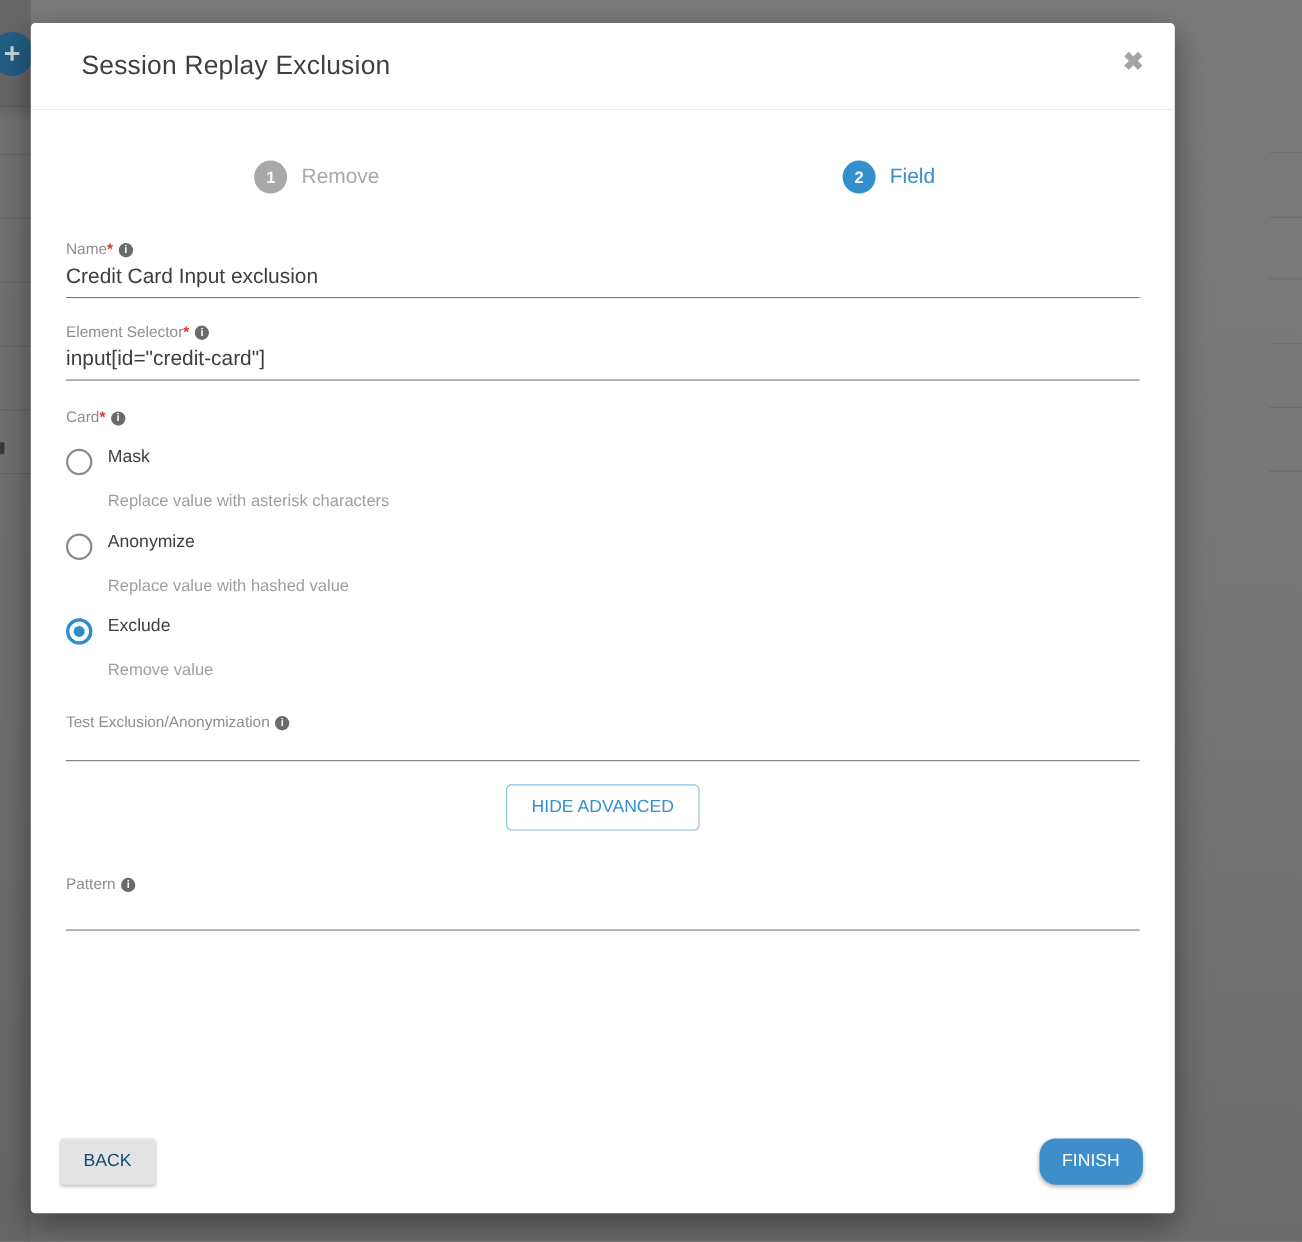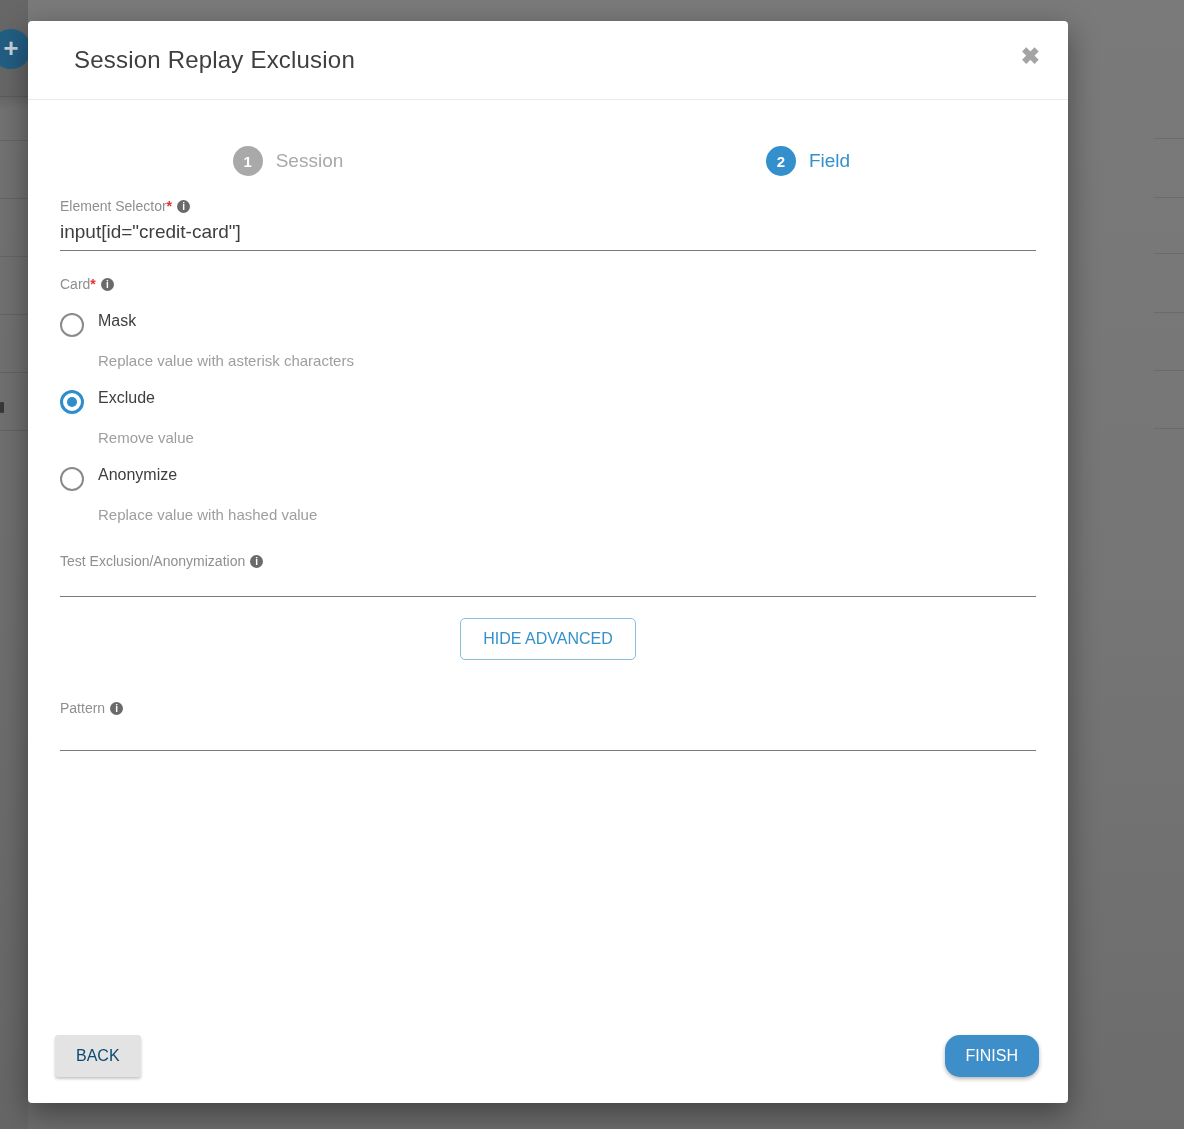--- a/index.html
+++ b/index.html
@@ -140,62 +140,66 @@
 <div class="modal">
 
   <div class="modal-header">
     <div class="modal-title">Session Replay Exclusion</div>
     <button class="close-btn">✖</button>
   </div>
 
   <div class="steps">
     <div class="step">
       <div class="step-circle">1</div>
-      <div class="step-label">Session</div>
+      <div class="step-label">Remove</div>
     </div>
     <div class="step active">
       <div class="step-circle">2</div>
       <div class="step-label">Field</div>
     </div>
   </div>
 
   <div class="form">
 
+    <div class="field first">
+      <div class="field-label"><span>Name</span><span class="req">*</span><span class="info-icon">i</span></div>
+      <div class="input-line">Credit Card Input exclusion</div>
+    </div>
 
     <div class="field">
       <div class="field-label"><span>Element Selector</span><span class="req">*</span><span class="info-icon">i</span></div>
       <div class="input-line">input[id="credit-card"]</div>
     </div>
 
     <div class="field-label type-label"><span>Card</span><span class="req">*</span><span class="info-icon">i</span></div>
 
     <div class="radio-row">
       <div class="radio-outer"></div>
       <div>
         <div class="radio-title">Mask</div>
         <div class="radio-desc">Replace value with asterisk characters</div>
       </div>
     </div>
 
+    <div class="radio-row">
+      <div class="radio-outer"></div>
+      <div>
+        <div class="radio-title">Anonymize</div>
+        <div class="radio-desc">Replace value with hashed value</div>
+      </div>
+    </div>
+
     <div class="radio-row active">
       <div class="radio-outer"></div>
       <div>
         <div class="radio-title">Exclude</div>
         <div class="radio-desc">Remove value</div>
       </div>
     </div>
 
-    <div class="radio-row">
-      <div class="radio-outer"></div>
-      <div>
-        <div class="radio-title">Anonymize</div>
-        <div class="radio-desc">Replace value with hashed value</div>
-      </div>
-    </div>
-
     <div class="field test-field">
       <div class="field-label"><span>Test Exclusion/Anonymization</span><span class="info-icon">i</span></div>
       <div class="input-line empty"></div>
     </div>
 
     <button class="hide-advanced">HIDE ADVANCED</button>
 
     <div class="field pattern-field">
       <div class="field-label"><span>Pattern</span><span class="info-icon">i</span></div>
       <div class="input-line empty"></div>

